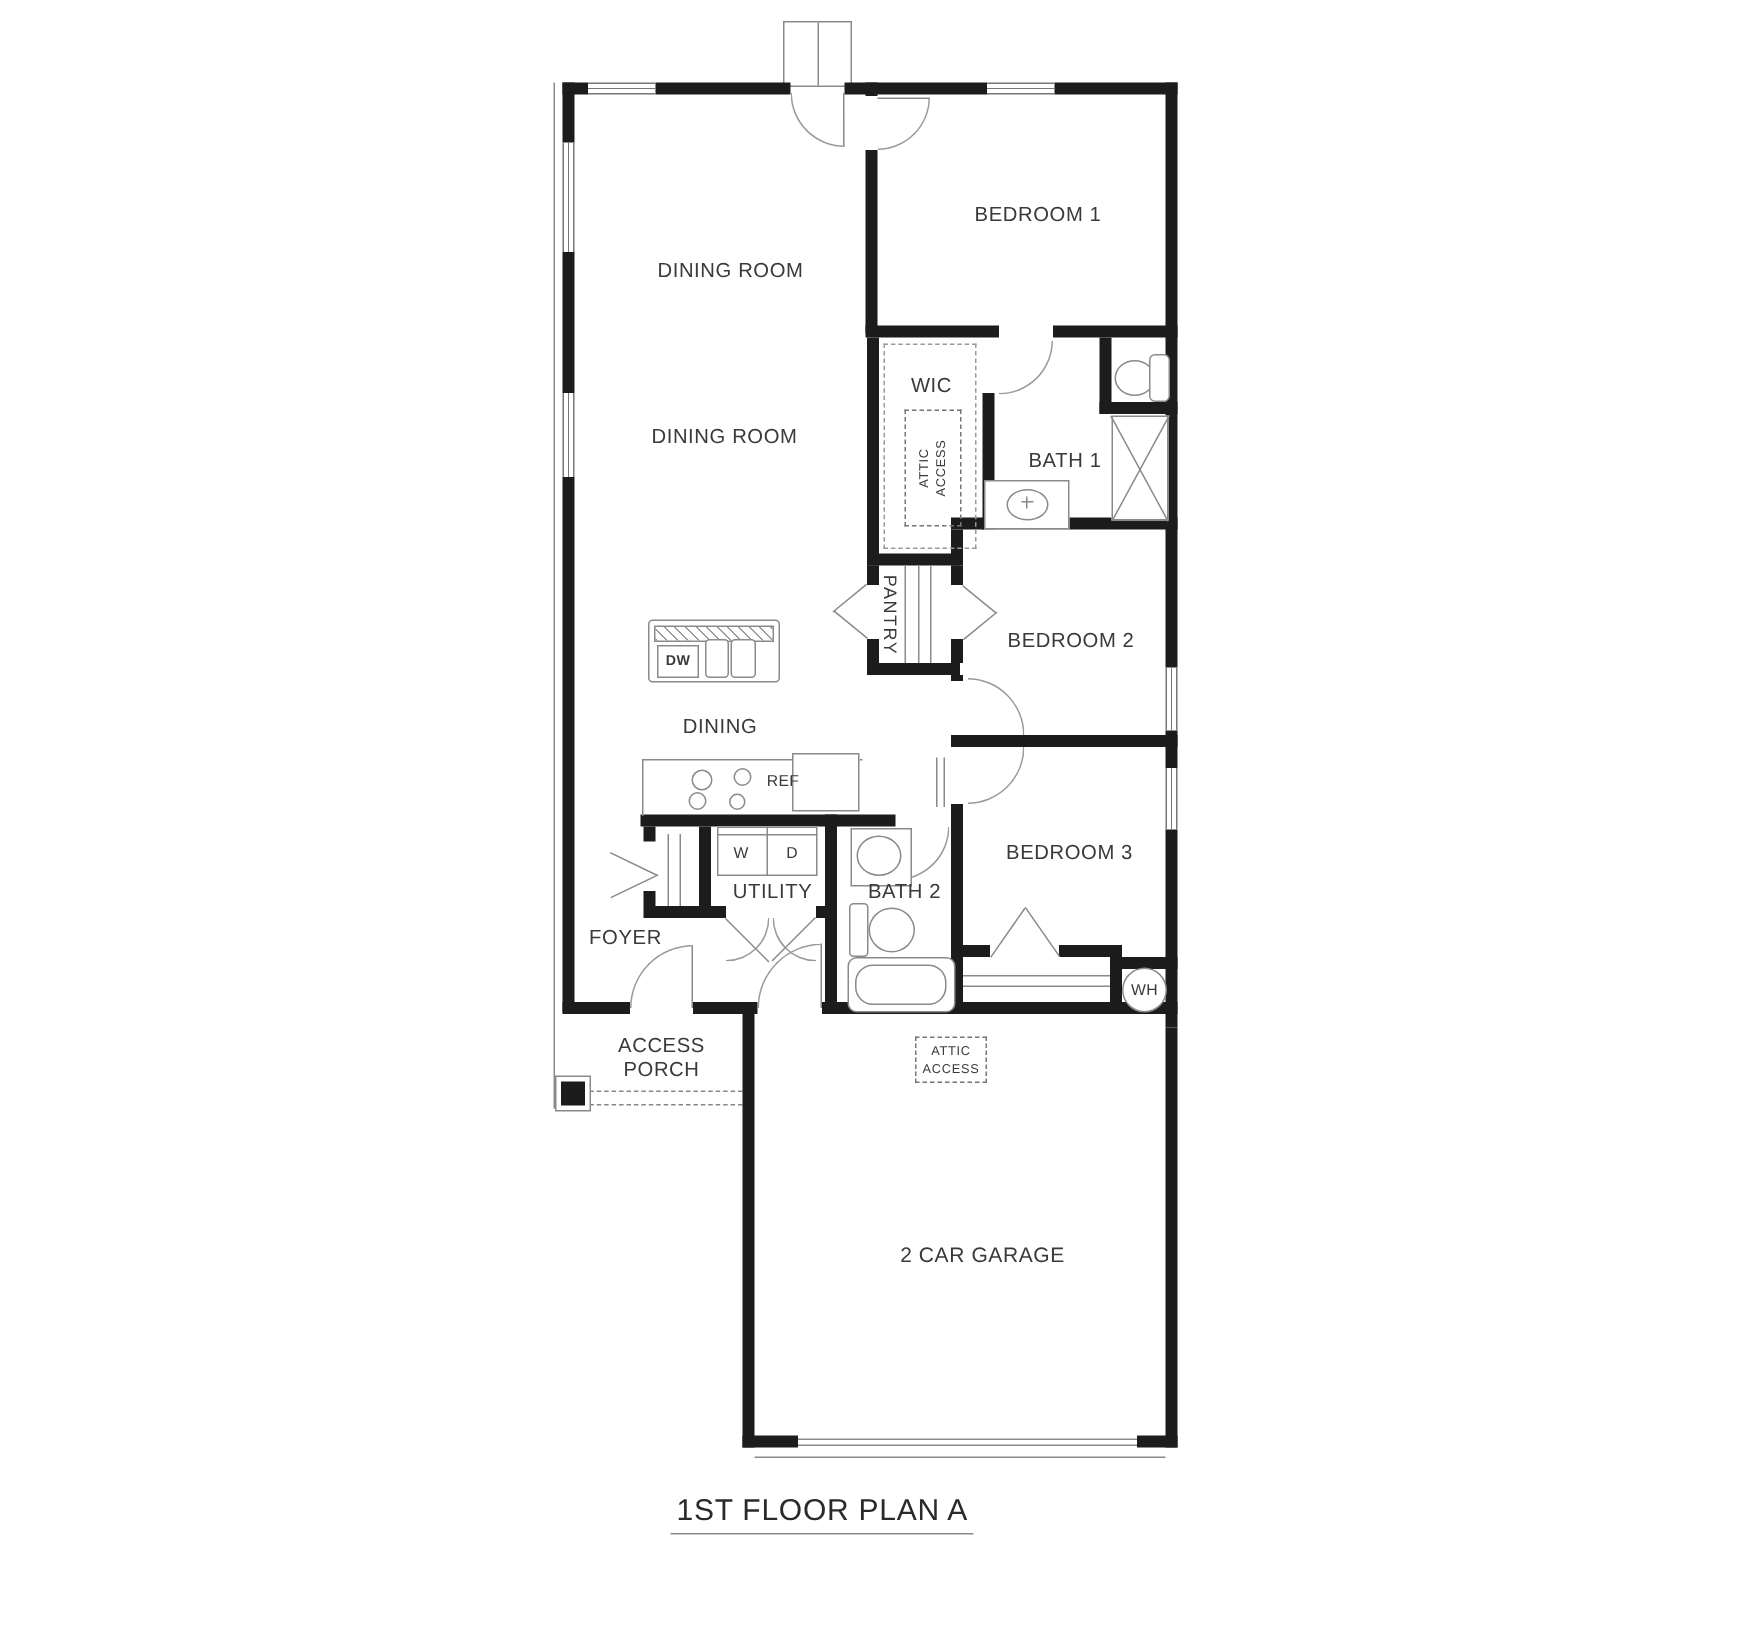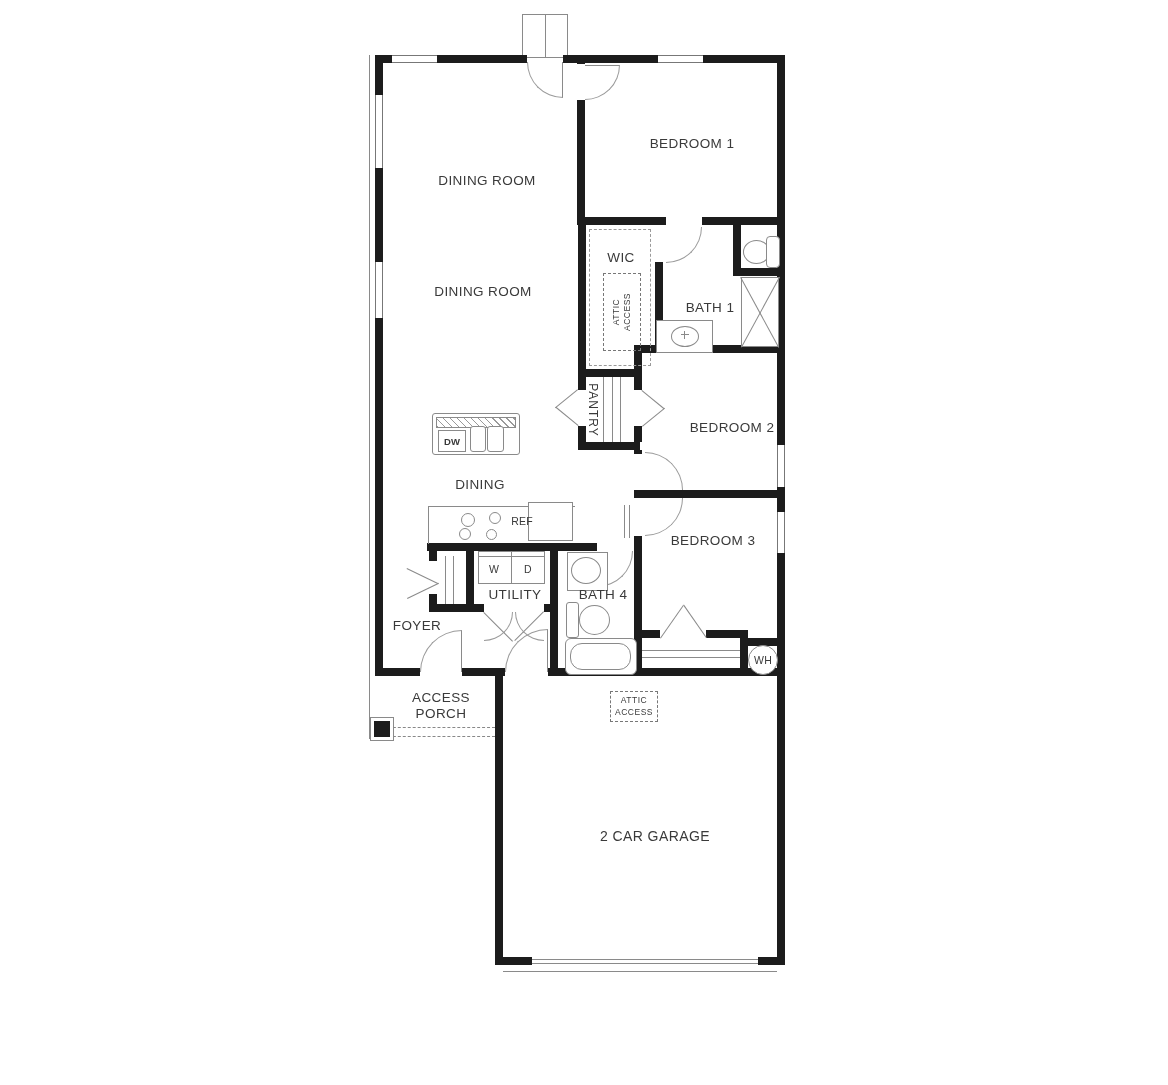--- a/index.html
+++ b/index.html
@@ -193,33 +193,34 @@
     <div>ACCESS</div>
   </div>
   <div class="circ" style="left:748px;top:645px;width:30px;height:30px;"></div>
   <span class="lbl sm" style="left:763px;top:660px;">WH</span>
 
   <span class="lbl" style="left:487px;top:180px;">DINING ROOM</span>
   <span class="lbl" style="left:692px;top:143px;">BEDROOM 1</span>
   <span class="lbl" style="left:483px;top:291px;">DINING ROOM</span>
   <span class="lbl" style="left:621px;top:257px;">WIC</span>
   <span class="lbl" style="left:710px;top:307px;">BATH 1</span>
-  <span class="lbl" style="left:732px;top:427px;text-align:center;">BEDROOM 2</span>
+  <span class="lbl" style="left:714px;top:427px;text-align:center;">BEDROOM 2</span>
   <span class="lbl" style="left:480px;top:484px;">DINING</span>
-  <span class="lbl" style="left:713px;top:540px;">BEDROOM 3</span>
+  <span class="lbl" style="left:713px;top:568px;">BEDROOM 3</span>
   <span class="lbl" style="left:515px;top:594px;">UTILITY</span>
-  <span class="lbl" style="left:603px;top:594px;">BATH 4</span>
+  <span class="lbl" style="left:603px;top:594px;">BATH 2</span>
   <span class="lbl" style="left:417px;top:625px;">FOYER</span>
   <span class="lbl" style="left:441px;top:697px;">ACCESS</span>
   <span class="lbl" style="left:441px;top:713px;">PORCH</span>
   <span class="lbl md" style="left:655px;top:836px;">2 CAR GARAGE</span>
 
   <div style="position:absolute;left:593px;top:410px;width:0;height:0;">
     <span style="position:absolute;transform:translate(-50%,-50%) rotate(90deg);font-size:12px;color:#3a3a3a;letter-spacing:1px;white-space:nowrap;font-family:'Liberation Sans',sans-serif;">PANTRY</span>
   </div>
 
   <span class="lbl xs" style="left:452px;top:441px;font-weight:bold;">DW</span>
   <span class="lbl sm" style="left:522px;top:521px;">REF</span>
   <span class="lbl sm" style="left:494px;top:569px;">W</span>
   <span class="lbl sm" style="left:528px;top:569px;">D</span>
 
+  <div class="title" style="left:447px;top:996px;">1ST FLOOR PLAN A</div>
 
 </div>
 
 </body></html>

